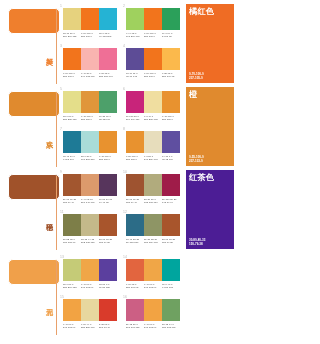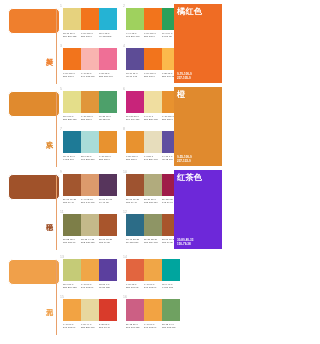--- a/index.html
+++ b/index.html
@@ -101,21 +101,21 @@
     color:#4a4a4a;
     white-space:nowrap;
     transform:scale(0.96);
     transform-origin:left top;
     font-family:"Liberation Sans","DejaVu Sans",sans-serif;
   }
 
   
   .card {
     position:absolute;
-    left:174px; top:2px;
+    left:186px; top:2px;
     width:48px; height:79px;
   }
   .card-name {
     position:absolute;
     left:3px; top:3px;
     font-size:8.2px;
     line-height:9.5px;
     font-weight:bold;
     color:#ffffff;
     letter-spacing:0.2px;
@@ -435,21 +435,21 @@
               <div class="code-line">51-30-52-24</div>
               <div class="code-line">158-159-108</div>
             </div>
             <div class="code-col">
               <div class="code-line">28-68-88-20</div>
               <div class="code-line">158-79-38</div>
             </div>
           </div>
         </div>
       </div>
-      <div class="card" style="background: #6d28d9;">
+      <div class="card" style="background: #4c1d95;">
         <div class="card-name">红茶色</div>
         <div class="card-codes">
           <div class="card-code-line">30-80-80-33</div>
           <div class="card-code-line">150-79-38</div>
         </div>
       </div>
     </div>
     <div class="section" style="top: 253px;">
       <div class="key-wrap">
         <div class="key-swatch" style="background: rgb(240, 160, 74);"></div>

